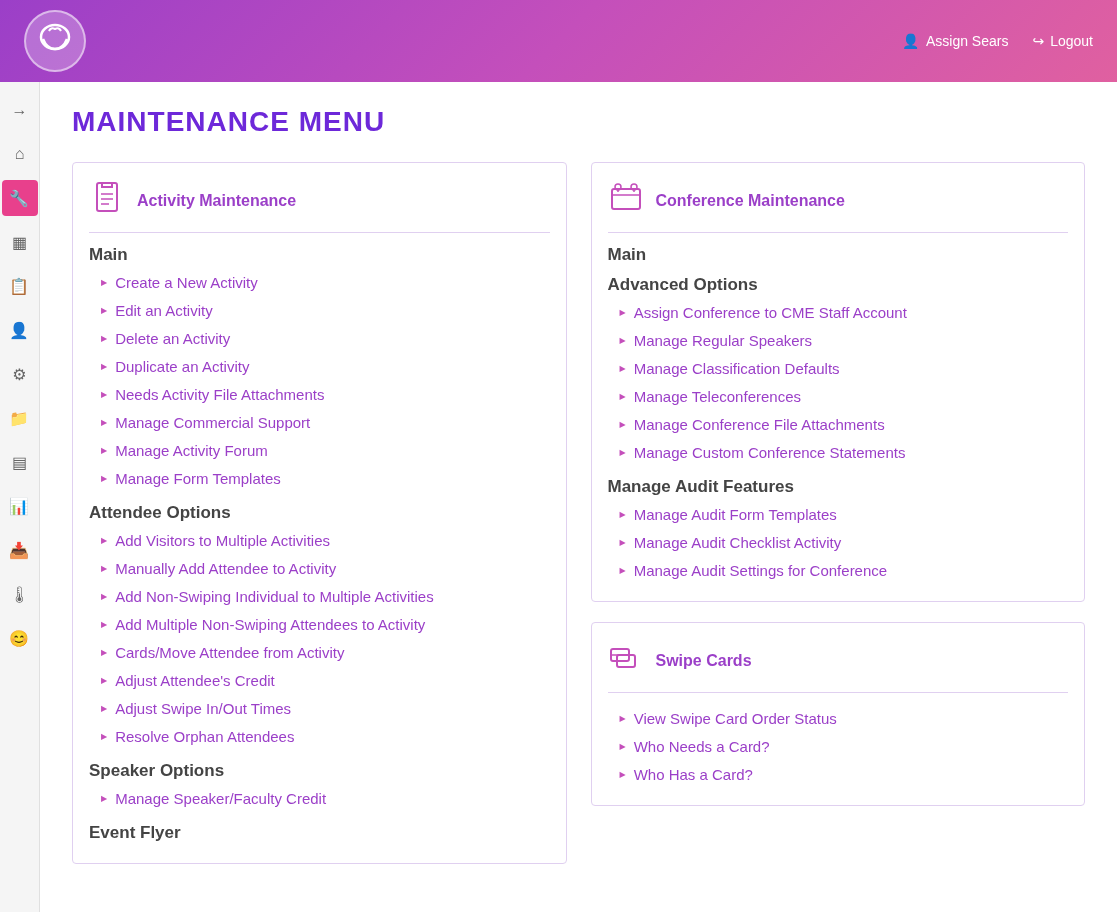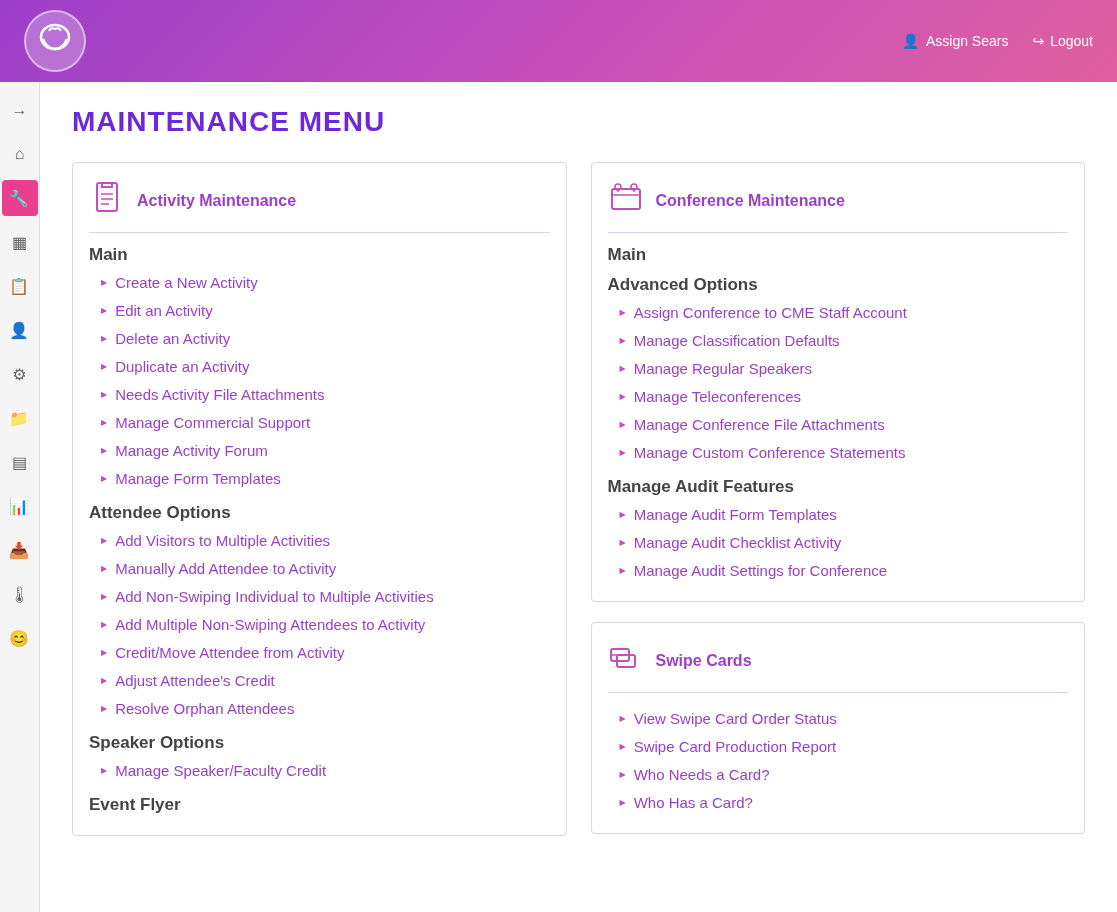--- a/index.html
+++ b/index.html
@@ -227,22 +227,23 @@
             <a class="menu-link" href="#">Manage Activity Forum</a>
             <a class="menu-link" href="#">Manage Form Templates</a>
           </div>
 
         <div class="subsection-label">Attendee Options</div>
         <div id="attendee-links">
             <a class="menu-link" href="#">Add Visitors to Multiple Activities</a>
             <a class="menu-link" href="#">Manually Add Attendee to Activity</a>
             <a class="menu-link" href="#">Add Non-Swiping Individual to Multiple Activities</a>
             <a class="menu-link" href="#">Add Multiple Non-Swiping Attendees to Activity</a>
-            <a class="menu-link" href="#">Credit/Move Attendee from Activity</a>
+            <a class="menu-link" href="#">Cards/Move Attendee from Activity</a>
             <a class="menu-link" href="#">Adjust Attendee's Credit</a>
+            <a class="menu-link" href="#">Adjust Swipe In/Out Times</a>
             <a class="menu-link" href="#">Resolve Orphan Attendees</a>
           </div>
 
         <div class="subsection-label">Speaker Options</div>
         <div id="speaker-links">
             <a class="menu-link" href="#">Manage Speaker/Faculty Credit</a>
           </div>
 
         <div class="subsection-label">Event Flyer</div>
       </div>
@@ -261,22 +262,22 @@
               </svg>
             </div>
             <div class="section-title">Conference Maintenance</div>
           </div>
 
           <div class="subsection-label">Main</div>
 
           <div class="subsection-label">Advanced Options</div>
           <div id="advanced-links">
               <a class="menu-link" href="#">Assign Conference to CME Staff Account</a>
+              <a class="menu-link" href="#">Manage Regular Speakers</a>
               <a class="menu-link" href="#">Manage Classification Defaults</a>
-              <a class="menu-link" href="#">Manage Regular Speakers</a>
               <a class="menu-link" href="#">Manage Teleconferences</a>
               <a class="menu-link" href="#">Manage Conference File Attachments</a>
               <a class="menu-link" href="#">Manage Custom Conference Statements</a>
             </div>
 
           <div class="subsection-label">Manage Audit Features</div>
           <div id="audit-links">
               <a class="menu-link" href="#">Manage Audit Form Templates</a>
               <a class="menu-link" href="#">Manage Audit Checklist Activity</a>
               <a class="menu-link" href="#">Manage Audit Settings for Conference</a>
@@ -289,21 +290,20 @@
               <svg width="36" height="36" viewBox="0 0 36 36" fill="none">
                 <rect x="3" y="10" width="18" height="12" rx="2" stroke="#c44fbb" stroke-width="2" fill="none"></rect>
                 <rect x="9" y="16" width="18" height="12" rx="2" stroke="#c44fbb" stroke-width="2" fill="none"></rect>
                 <line x1="3" y1="16" x2="21" y2="16" stroke="#c44fbb" stroke-width="1.5"></line>
               </svg>
             </div>
             <div class="section-title">Swipe Cards</div>
           </div>
           <div id="swipe-cards-links">
               <a class="menu-link" href="#">View Swipe Card Order Status</a>
-              <a class="menu-link" href="#">Swipe Card Production Report</a>
               <a class="menu-link" href="#">Who Needs a Card?</a>
               <a class="menu-link" href="#">Who Has a Card?</a>
             </div>
         </div>
       </div>
 
     </div>
   </div>
 </div>
 

